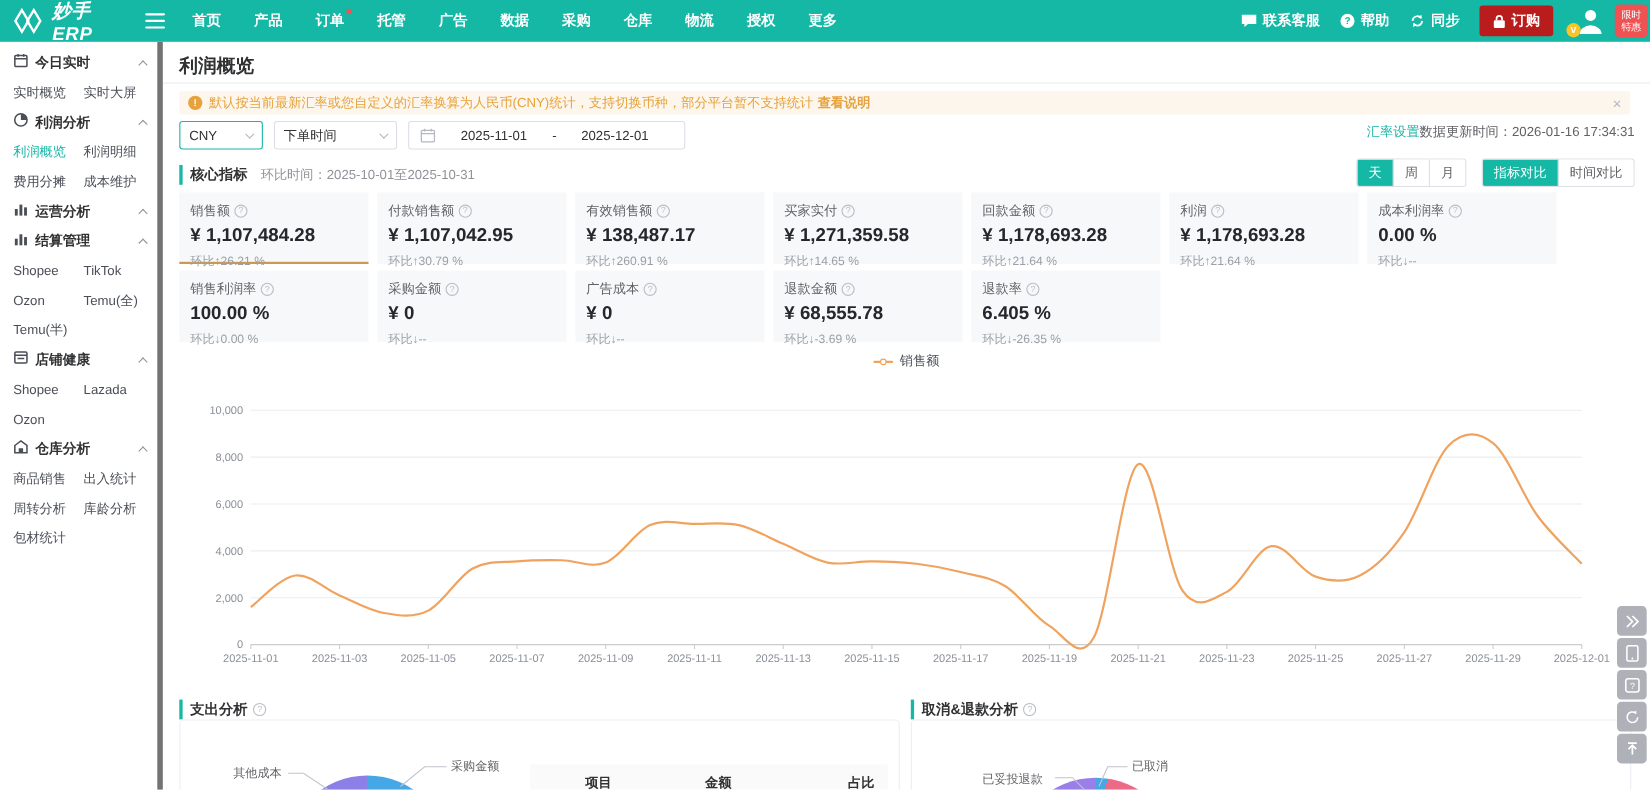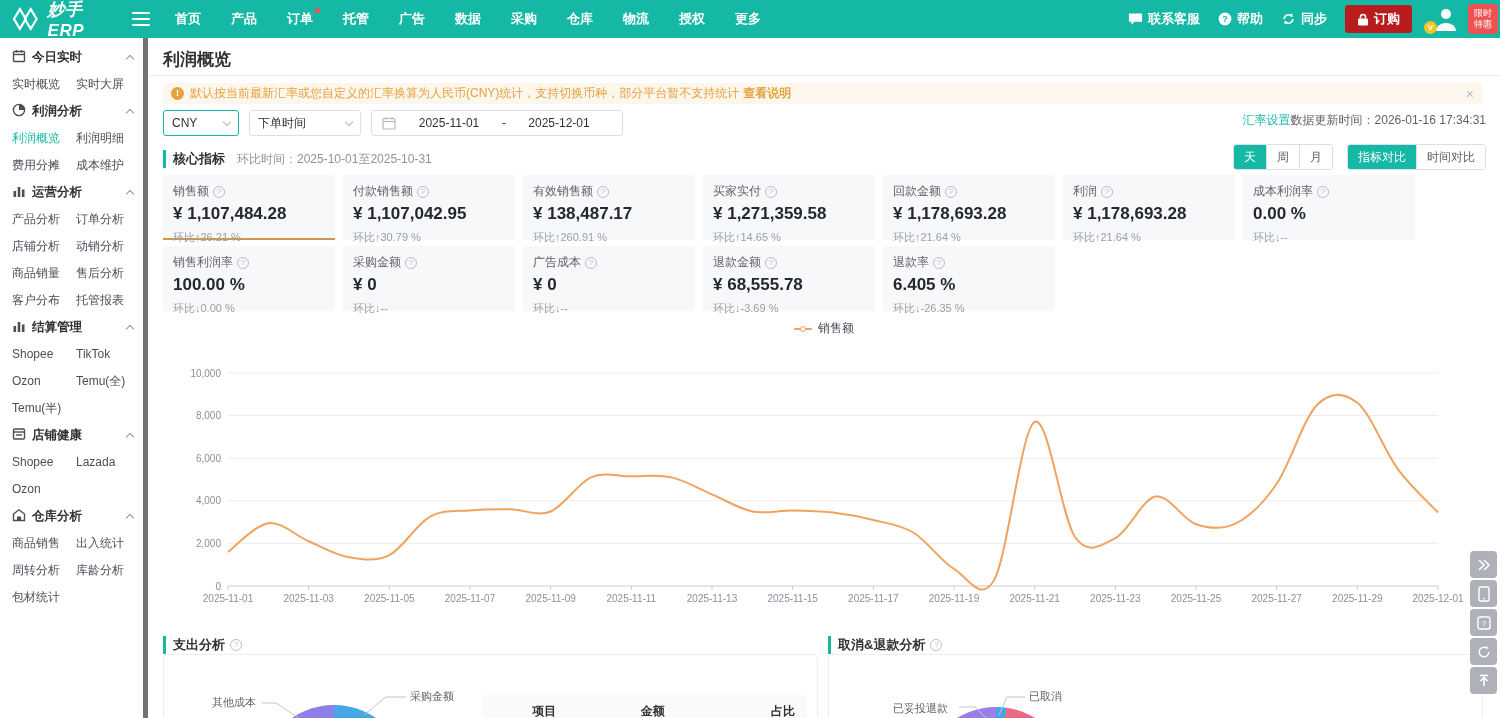--- a/index.html
+++ b/index.html
@@ -214,30 +214,20 @@
     </div>
     <div class="sb-group">
       <div class="sb-header">
         <span><svg width="14" height="14" viewBox="0 0 14 14">
             <rect x="1.5" y="7" width="2.6" height="6" fill="#4a4e57"></rect>
             <rect x="5.7" y="3" width="2.6" height="10" fill="#4a4e57"></rect>
             <rect x="9.9" y="5.5" width="2.6" height="7.5" fill="#4a4e57"></rect>
           </svg></span>
         <span class="sb-title">运营分析</span>
         <i class="sb-chevron"></i>
-      </div>
-      <div class="sb-items">
-        <div class="sb-item">产品分析</div>
-        <div class="sb-item">订单分析</div>
-        <div class="sb-item">店铺分析</div>
-        <div class="sb-item">动销分析</div>
-        <div class="sb-item">商品销量</div>
-        <div class="sb-item">售后分析</div>
-        <div class="sb-item">客户分布</div>
-        <div class="sb-item">托管报表</div>
       </div>
     </div>
     <div class="sb-group">
       <div class="sb-header">
         <span><svg width="14" height="14" viewBox="0 0 14 14">
             <rect x="1.5" y="7" width="2.6" height="6" fill="#4a4e57"></rect>
             <rect x="5.7" y="3" width="2.6" height="10" fill="#4a4e57"></rect>
             <rect x="9.9" y="5.5" width="2.6" height="7.5" fill="#4a4e57"></rect>
           </svg></span>
         <span class="sb-title">结算管理</span>

